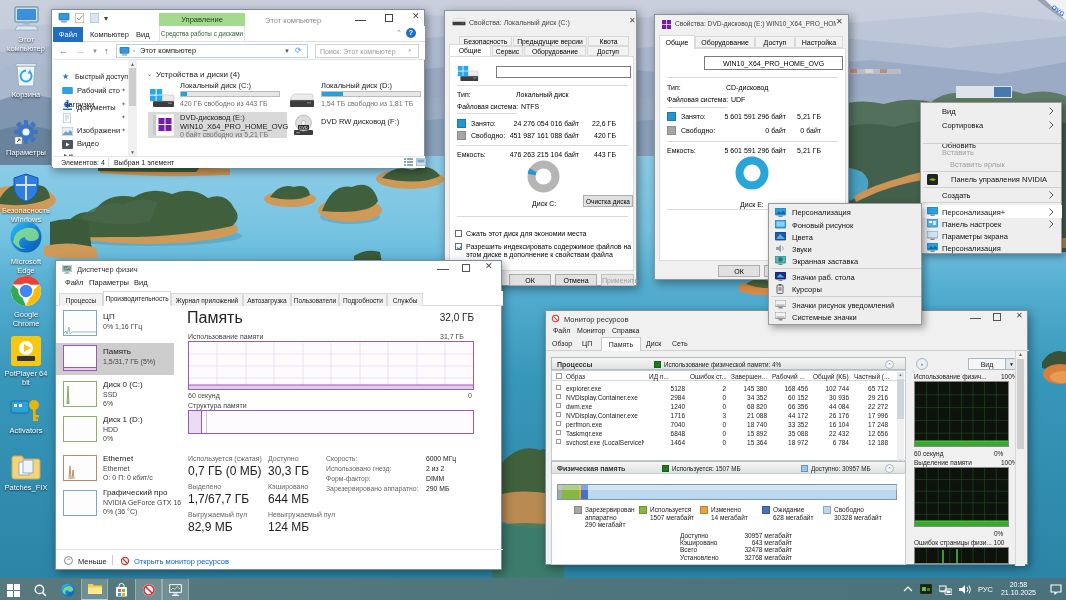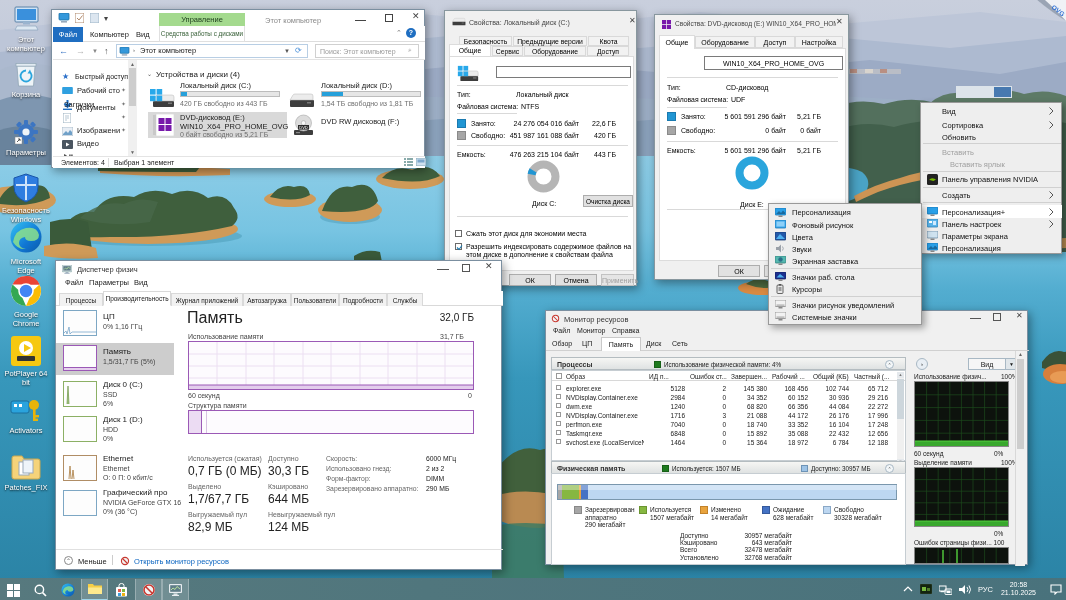--- a/index.html
+++ b/index.html
@@ -801,30 +801,30 @@
 
 <div class="abs" style="left:920px;top:102px;width:142px;height:152px;background:#eeeeee;border:1px solid #999;box-shadow:3px 3px 7px rgba(0,0,0,.35);font-size:7.5px;color:#111;z-index:60;">
  <div class="abs" style="left:21px;top:4px;">Вид</div>
       <div class="abs" style="right:7px;top:4px;"><svg width="5" height="8" viewBox="0 0 5 8">
           <path d="M0.5 0.5 L4 4 L0.5 7.5" fill="none" stroke="#555" stroke-width="1"></path>
         </svg></div>
  <div class="abs" style="left:21px;top:18px;">Сортировка</div>
       <div class="abs" style="right:7px;top:18px;"><svg width="5" height="8" viewBox="0 0 5 8">
           <path d="M0.5 0.5 L4 4 L0.5 7.5" fill="none" stroke="#555" stroke-width="1"></path>
         </svg></div>
- <div class="abs" style="left:21px;top:30px;">Обновить</div>
+ <div class="abs" style="left:21px;top:38px;">Обновить</div>
  <div class="abs" style="left:2px;top:40px;width:138px;border-top:1px solid #d0d0d0;"></div>
  <div class="abs" style="left:21px;top:45px;color:#a0a0a0;">Вставить</div>
  <div class="abs" style="left:29px;top:57px;color:#a0a0a0;">Вставить ярлык</div>
  <div class="abs" style="left:2px;top:68px;width:138px;border-top:1px solid #d0d0d0;"></div>
  <svg class="abs" style="left:6px;top:71px" width="11" height="11" viewBox="0 0 11 11">
         <rect width="11" height="11" rx="1.5" fill="#222"></rect>
         <path d="M2 6 Q4 3.5 6.5 4.5 Q9 5.5 9.5 4 Q8 7.5 5.5 6.8 Q3.5 6.2 2 6 Z" fill="#76b900"></path>
       </svg>
- <div class="abs" style="left:21px;top:72px;">Панель управления NVIDIA</div>
+ <div class="abs" style="left:30px;top:72px;">Панель управления NVIDIA</div>
  <div class="abs" style="left:2px;top:84px;width:138px;border-top:1px solid #d0d0d0;"></div>
  <div class="abs" style="left:21px;top:88px;">Создать</div>
       <div class="abs" style="right:7px;top:88px;"><svg width="5" height="8" viewBox="0 0 5 8">
           <path d="M0.5 0.5 L4 4 L0.5 7.5" fill="none" stroke="#555" stroke-width="1"></path>
         </svg></div>
  <div class="abs" style="left:2px;top:99px;width:138px;border-top:1px solid #d0d0d0;"></div>
  <div class="abs" style="left:1px;top:102px;width:140px;height:13px;background:#fff;"></div>
  <svg class="abs" style="left:6px;top:104px" width="11" height="9" viewBox="0 0 11 9">
         <rect x="0" y="0" width="11" height="7" rx="1" fill="#2aa0e8" stroke="#1574b4" stroke-width=".8"></rect>
         <rect x="3.5" y="7.5" width="4" height="1.5" fill="#888"></rect>

